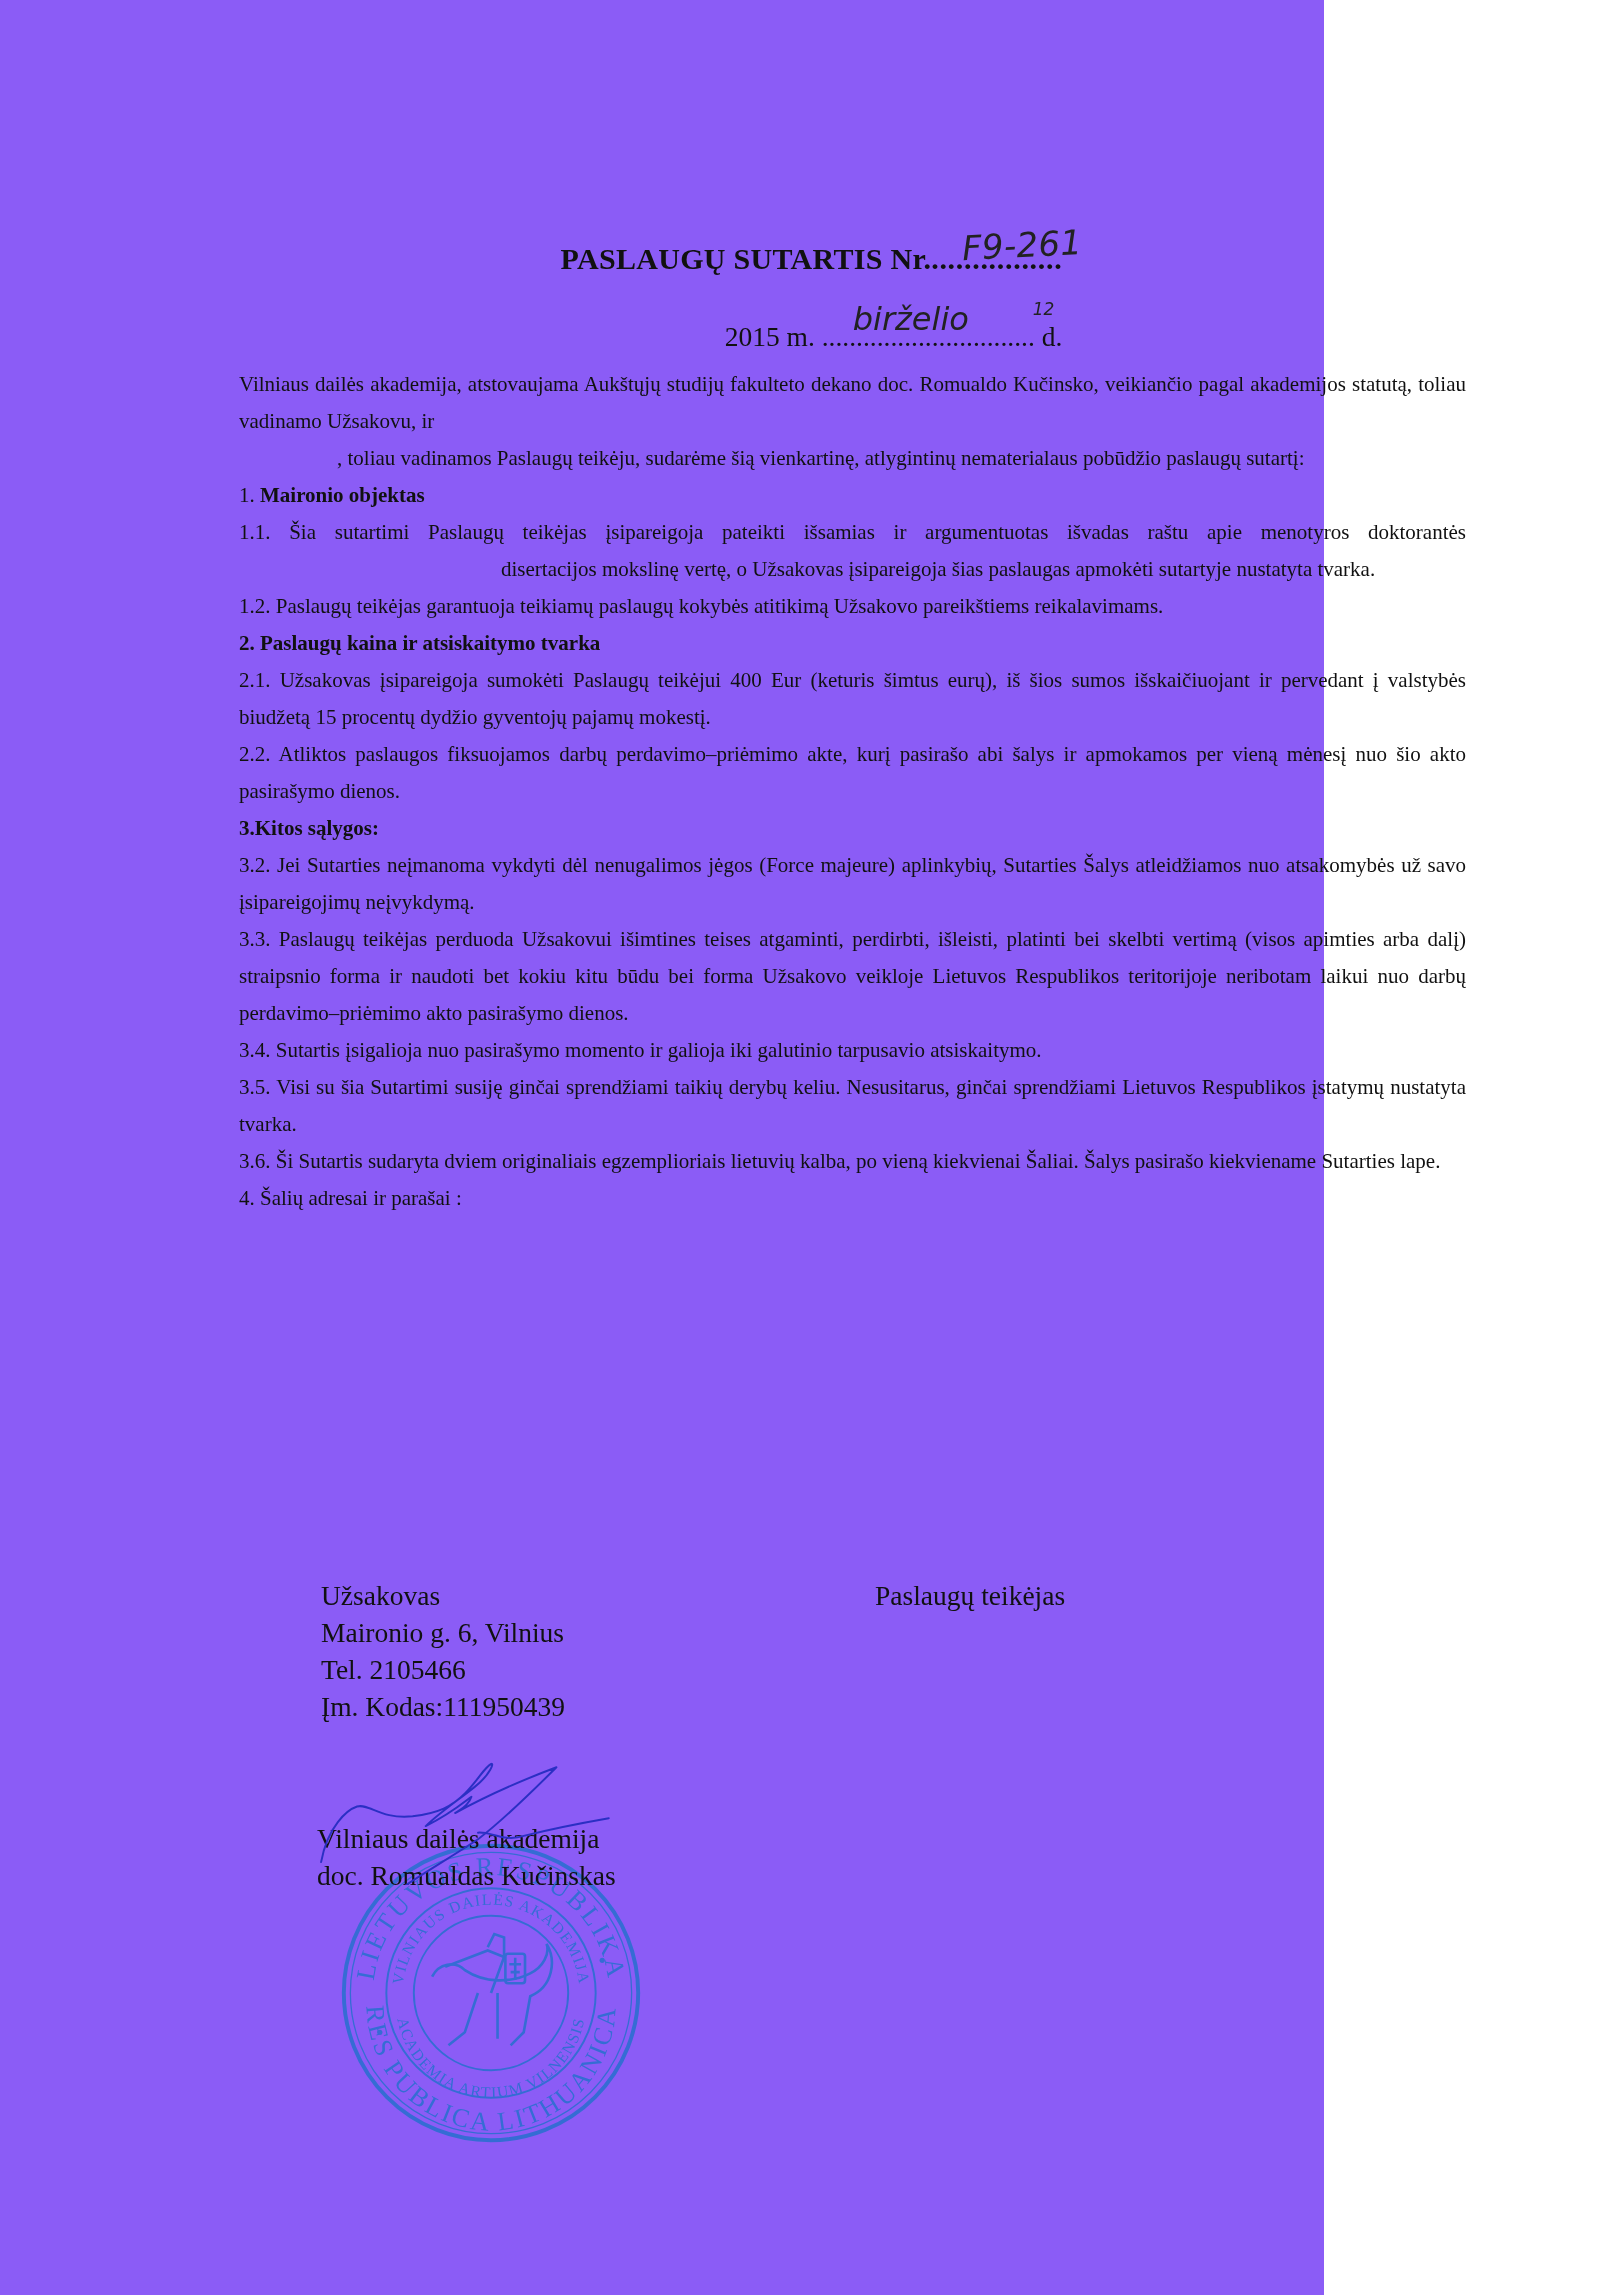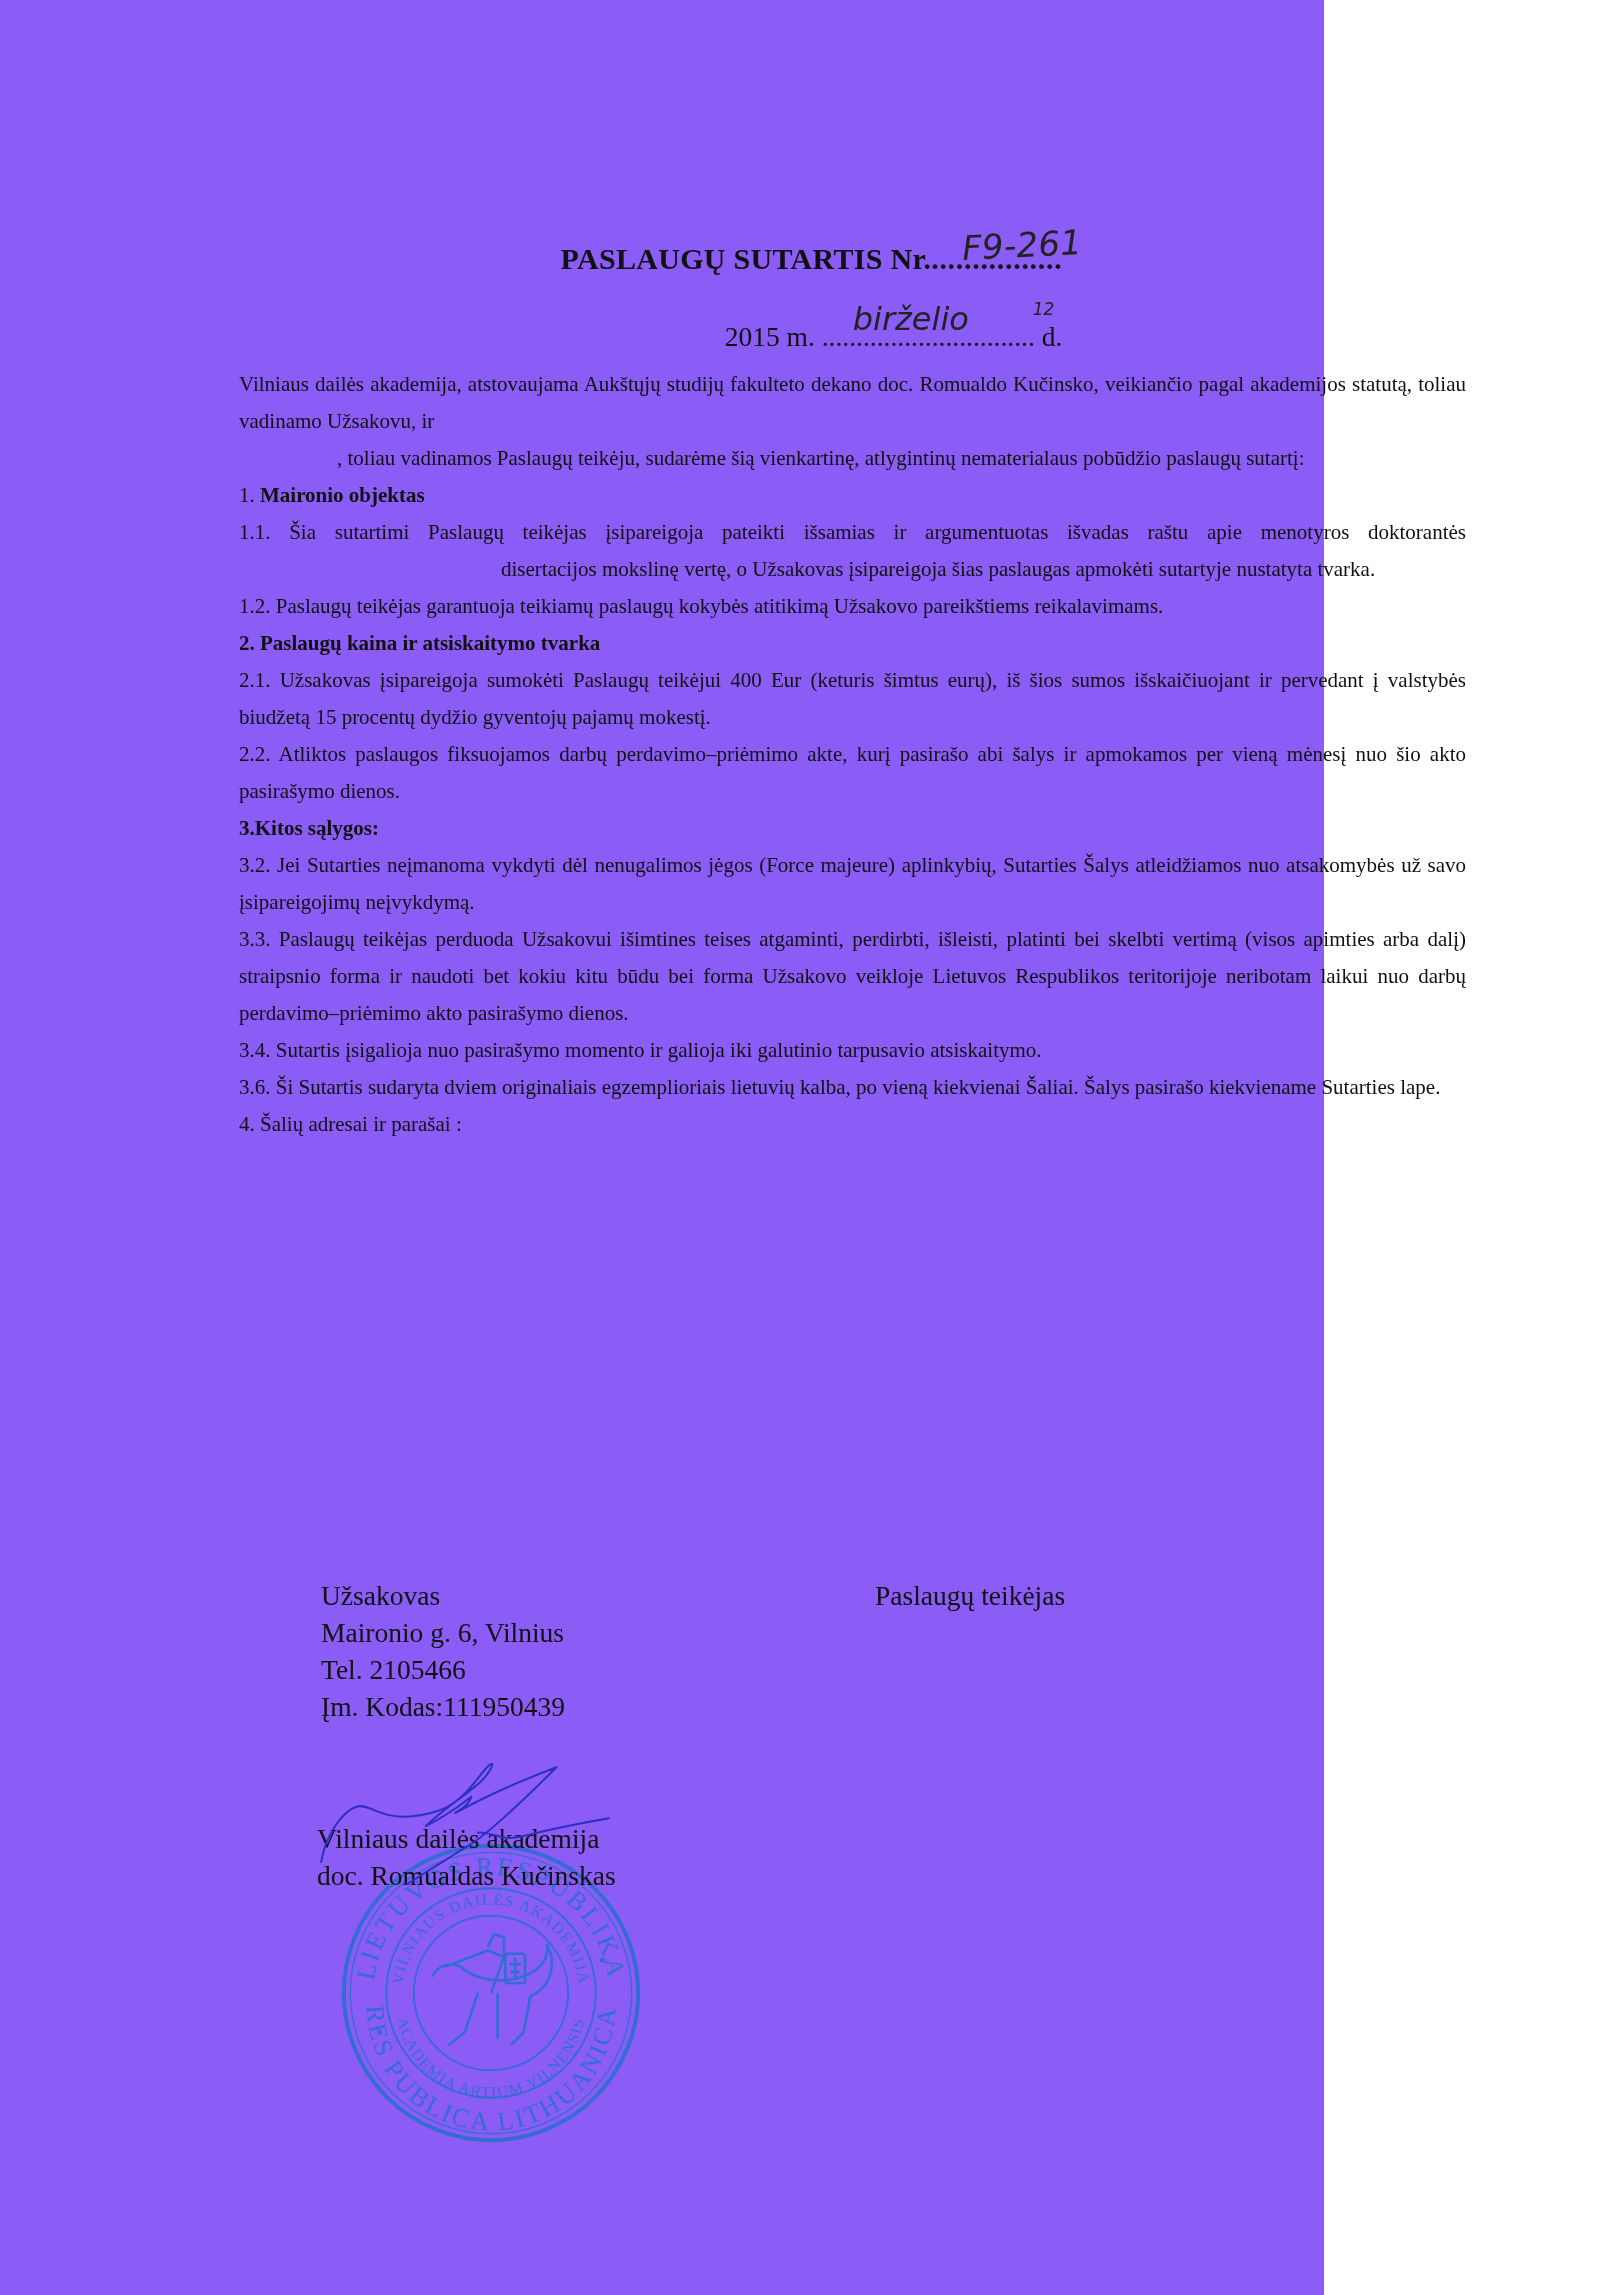--- a/index.html
+++ b/index.html
@@ -66,20 +66,21 @@
     <p class="p">
       <span>2.1. Užsakovas įsipareigoja sumokėti Paslaugų teikėjui</span>
       <span class="bold">400 Eur</span>
       <span>(keturis šimtus eurų), iš šios sumos išskaičiuojant ir pervedant į valstybės biudžetą 15 procentų dydžio gyventojų pajamų mokestį.</span>
     </p>
     <p class="p">2.2. Atliktos paslaugos fiksuojamos darbų perdavimo–priėmimo akte, kurį pasirašo abi šalys ir apmokamos per vieną mėnesį nuo šio akto pasirašymo dienos.</p>
     <p class="h">3.Kitos sąlygos:</p>
     <p class="p">3.2. Jei Sutarties neįmanoma vykdyti dėl nenugalimos jėgos (Force majeure) aplinkybių, Sutarties Šalys atleidžiamos nuo atsakomybės už savo įsipareigojimų neįvykdymą.</p>
     <p class="p">3.3. Paslaugų teikėjas perduoda Užsakovui išimtines teises atgaminti, perdirbti, išleisti, platinti bei skelbti vertimą (visos apimties arba dalį) straipsnio forma ir naudoti bet kokiu kitu būdu bei forma Užsakovo veikloje Lietuvos Respublikos teritorijoje neribotam laikui nuo darbų perdavimo–priėmimo akto pasirašymo dienos.</p>
     <p class="p">3.4. Sutartis įsigalioja nuo pasirašymo momento ir galioja iki galutinio tarpusavio atsiskaitymo.</p>
+    <p class="p">3.5. Visi su šia Sutartimi susiję ginčai sprendžiami taikių derybų keliu. Nesusitarus, ginčai sprendžiami Lietuvos Respublikos įstatymų nustatyta tvarka.</p>
     <p class="p">3.6. Ši Sutartis sudaryta dviem originaliais egzemplioriais lietuvių kalba, po vieną kiekvienai Šaliai. Šalys pasirašo kiekviename Sutarties lape.</p>
     <p class="p">4. Šalių adresai ir parašai :</p>
   </div>
 
   <div class="signatures">
     <div class="sig-col sig-left">
       <div class="bold">Užsakovas</div>
       <div>Maironio g. 6, Vilnius</div>
       <div>Tel. 2105466</div>
       <div>Įm. Kodas:111950439</div>

